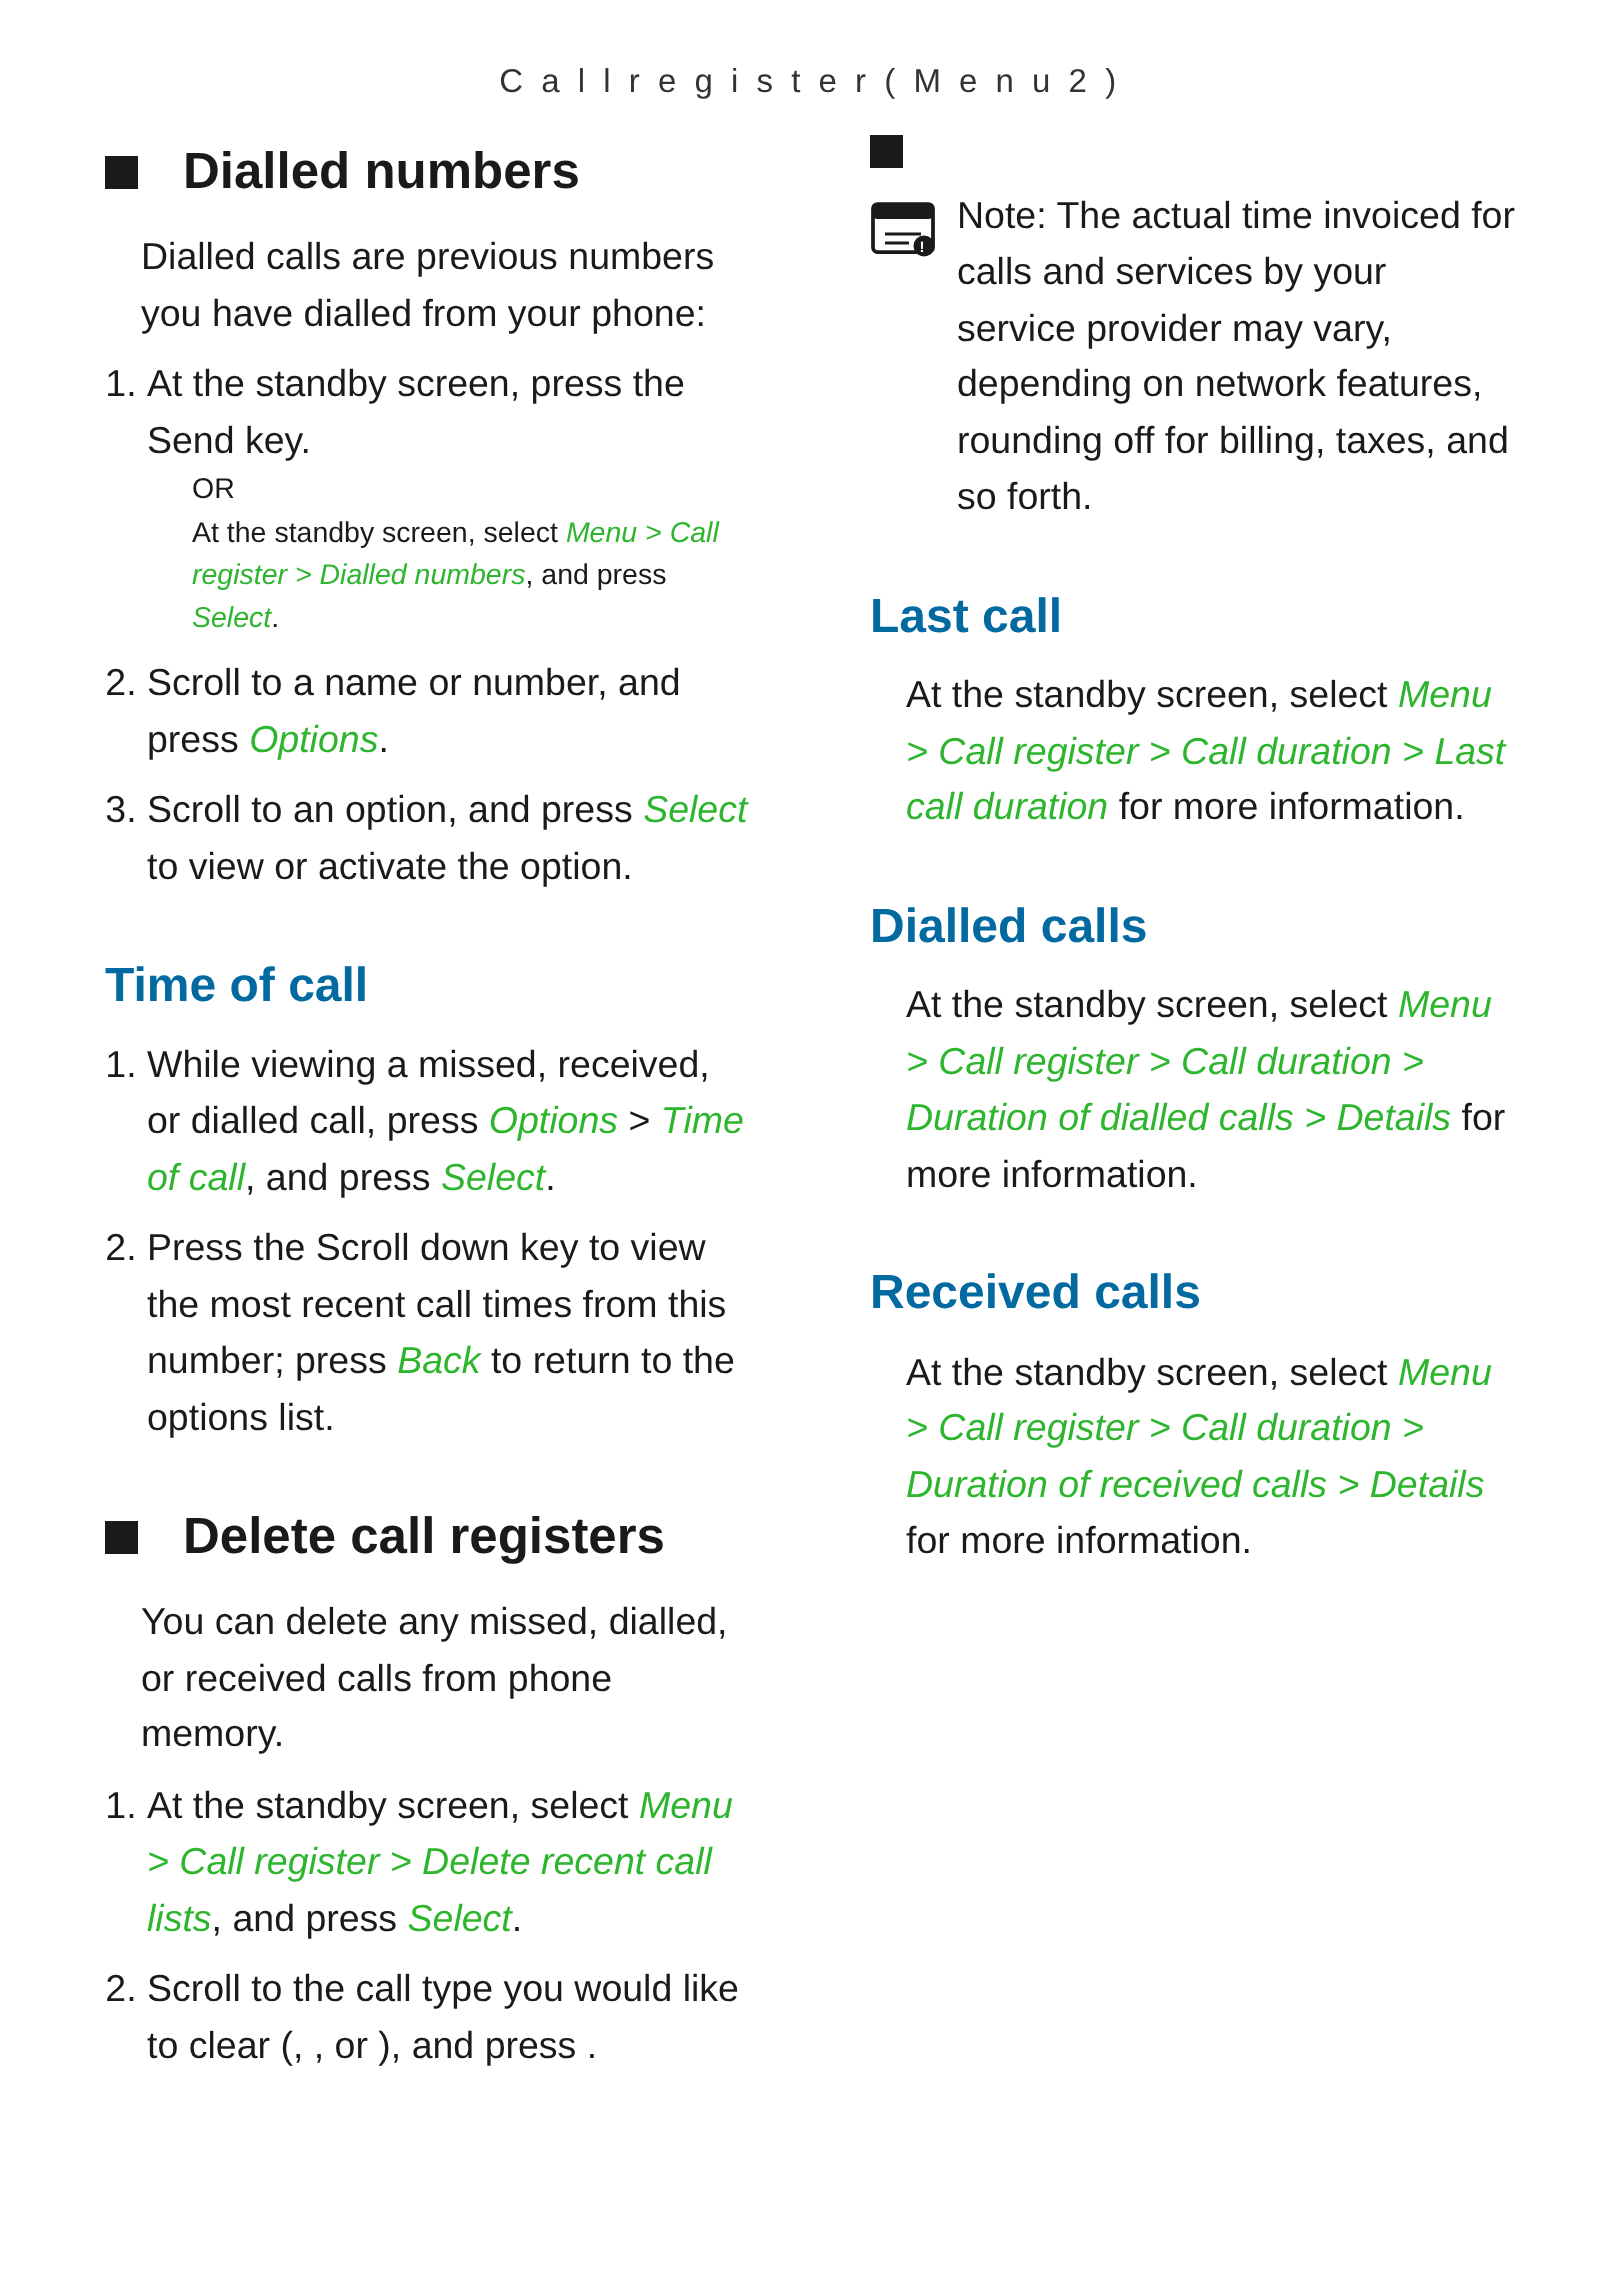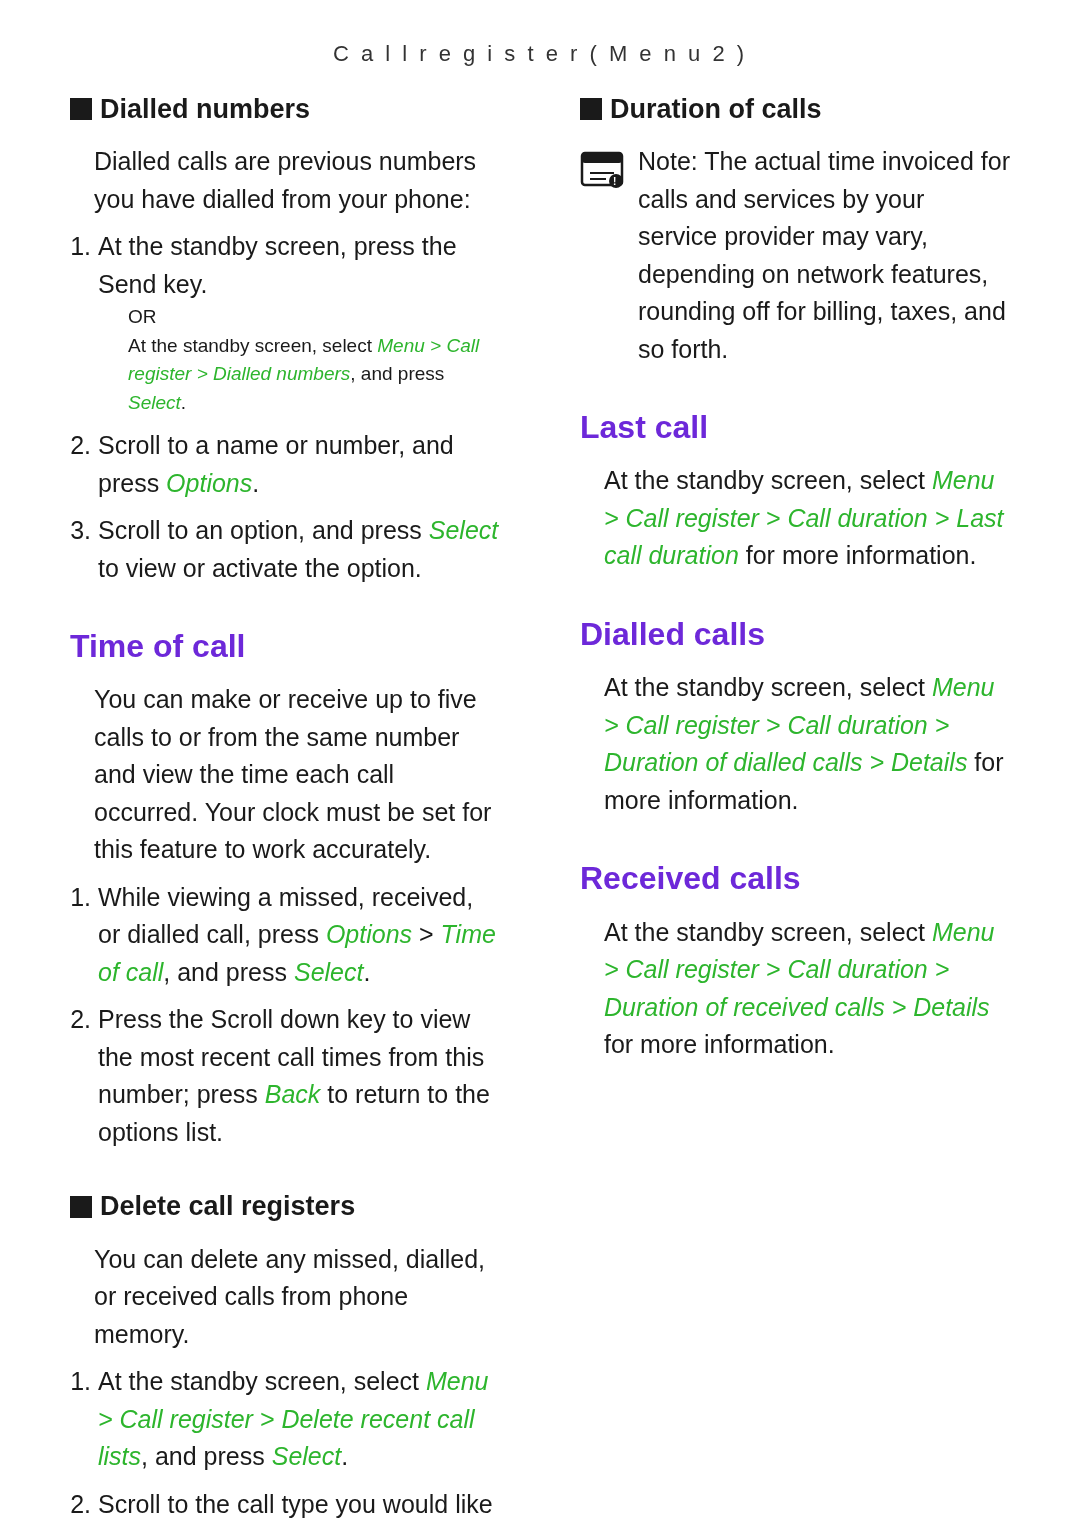--- a/index.html
+++ b/index.html
@@ -40,42 +40,42 @@
 
     .right-col {
       padding-left: 40px;
     }
 
     .section {
       margin-bottom: 36px;
     }
 
     .section-title-black {
-      font-size: 27px;
+      font-size: 34px;
       font-weight: bold;
       color: #1a1a1a;
       margin-bottom: 14px;
       display: flex;
       align-items: center;
-      gap: 4px;
+      gap: 26px;
     }
 
     .black-square {
       display: inline-block;
       width: 22px;
       height: 22px;
       background: #1a1a1a;
       flex-shrink: 0;
       margin-right: 4px;
     }
 
     .section-title-green {
       font-size: 32px;
       font-weight: bold;
-      color: #6d28d9;
+      color: #0369a1;
       margin-bottom: 12px;
     }
 
     .body-text {
       font-size: 25px;
       line-height: 1.5;
       color: #1a1a1a;
       margin-bottom: 10px;
       margin-left: 24px;
     }
@@ -159,21 +159,20 @@
           Scroll to a name or number, and press <span class="green-link">Options</span>.
         </li>
         <li>
           Scroll to an option, and press <span class="green-link">Select</span> to view or activate the option.
         </li>
       </ol>
     </div>
 
     <div class="section">
       <div class="section-title-green">Time of call</div>
-      <p class="body-text">You can make or receive up to five calls to or from the same number and view the time each call occurred. Your clock must be set for this feature to work accurately.</p>
       <ol>
         <li>
           While viewing a missed, received, or dialled call, press <span class="green-link">Options</span> &gt; <span class="green-link">Time of call</span>, and press <span class="green-link">Select</span>.
         </li>
         <li>
           Press the <span class="bold-text">Scroll down</span> key to view the most recent call times from this number; press <span class="green-link">Back</span> to return to the options list.
         </li>
       </ol>
     </div>
 
@@ -193,21 +192,20 @@
       </ol>
     </div>
 
   </div>
 
   <div class="right-col">
 
     <div class="section">
       <div class="section-title-black">
         <span class="black-square"></span>
-        <span>Duration of calls</span>
       </div>
       <div class="note-block">
         <div class="note-icon">
           <svg viewBox="0 0 44 44" xmlns="http://www.w3.org/2000/svg">
             <rect x="2" y="6" width="40" height="32" rx="3" ry="3" fill="none" stroke="#1a1a1a" stroke-width="2.5"></rect>
             <rect x="2" y="6" width="40" height="10" rx="3" ry="3" fill="#1a1a1a"></rect>
             <line x1="10" y1="26" x2="34" y2="26" stroke="#1a1a1a" stroke-width="2"></line>
             <line x1="10" y1="32" x2="26" y2="32" stroke="#1a1a1a" stroke-width="2"></line>
             <circle cx="36" cy="34" r="7" fill="#1a1a1a"></circle>
             <text x="33" y="38" font-size="10" fill="white" font-weight="bold">!</text>

